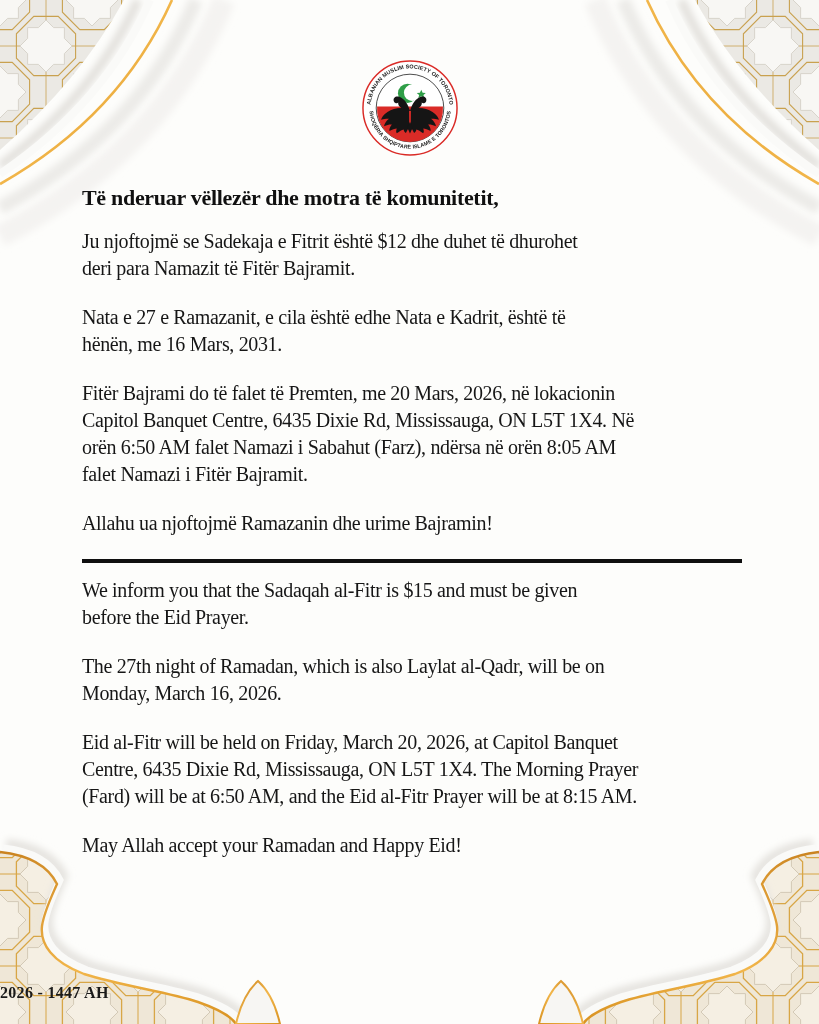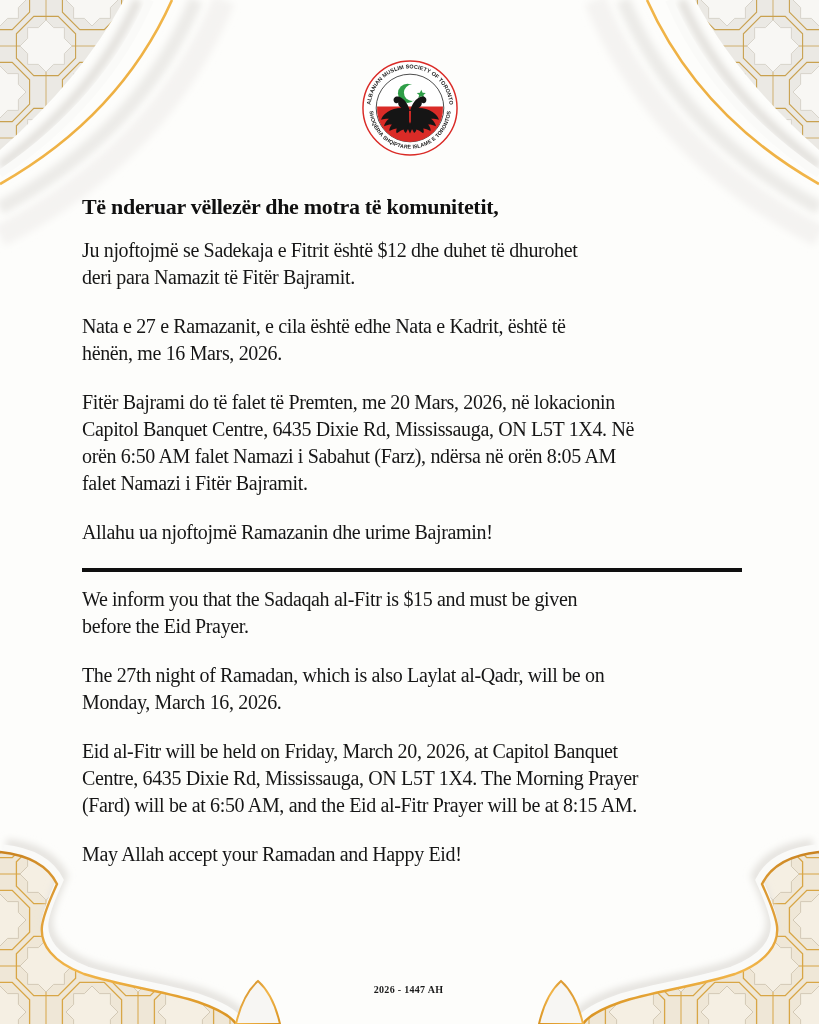--- a/index.html
+++ b/index.html
@@ -10,33 +10,33 @@
     background:#fdfdfb;
     overflow:hidden;
     font-family:"Liberation Serif","DejaVu Serif",serif;
     color:#131313;
   }
   .frame{position:absolute;top:0;left:0;width:819px;height:1024px;}
   .logo{position:absolute;top:59px;left:50%;transform:translateX(-50%);width:98px;height:98px;}
   .content{position:absolute;left:82px;top:184px;width:680px;}
   .content h1{
     font-size:22px;line-height:28px;font-weight:700;
-    letter-spacing:-0.3px;margin:9px 0 16px 0;color:#101010;
+    letter-spacing:-0.3px;margin:0 0 16px 0;color:#101010;
   }
   .content p{
     font-size:20px;line-height:27px;margin:0 0 22px 0;
     letter-spacing:-0.35px;white-space:pre;color:#161616;
   }
   .divider{
     border:none;height:4px;width:660px;background:#0f0f0f;
     margin:0 0 14px 0;
   }
   .footer{
-    position:absolute;top:984px;left:0;right:2px;text-align:center;
-    font-size:10px;font-weight:700;letter-spacing:0.3px;color:#1a1a1a;
+    position:absolute;top:984px;left:0;right:2px;
+    font-size:16px;font-weight:700;letter-spacing:0.3px;color:#1a1a1a;
   }
 </style>
 </head>
 <body>
 
 <div class="page">
 
   <svg class="frame" viewBox="0 0 819 1024" xmlns="http://www.w3.org/2000/svg">
     <defs>
 
@@ -173,21 +173,21 @@
       </text>
     </g>
   </svg>
 
   <main class="content">
     <section>
       <h1>Të nderuar vëllezër dhe motra të komunitetit,</h1>
       <p>Ju njoftojmë se Sadekaja e Fitrit është $12 dhe duhet të dhurohet
 deri para Namazit të Fitër Bajramit.</p>
       <p>Nata e 27 e Ramazanit, e cila është edhe Nata e Kadrit, është të
-hënën, me 16 Mars, 2026.</p>
+hënën, me 16 Mars, 2031.</p>
       <p>Fitër Bajrami do të falet të Premten, me 20 Mars, 2026, në lokacionin
 Capitol Banquet Centre, 6435 Dixie Rd, Mississauga, ON L5T 1X4. Në
 orën 6:50 AM falet Namazi i Sabahut (Farz), ndërsa në orën 8:05 AM
 falet Namazi i Fitër Bajramit.</p>
       <p>Allahu ua njoftojmë Ramazanin dhe urime Bajramin!</p>
     </section>
 
     <hr class="divider">
 
     <section>

